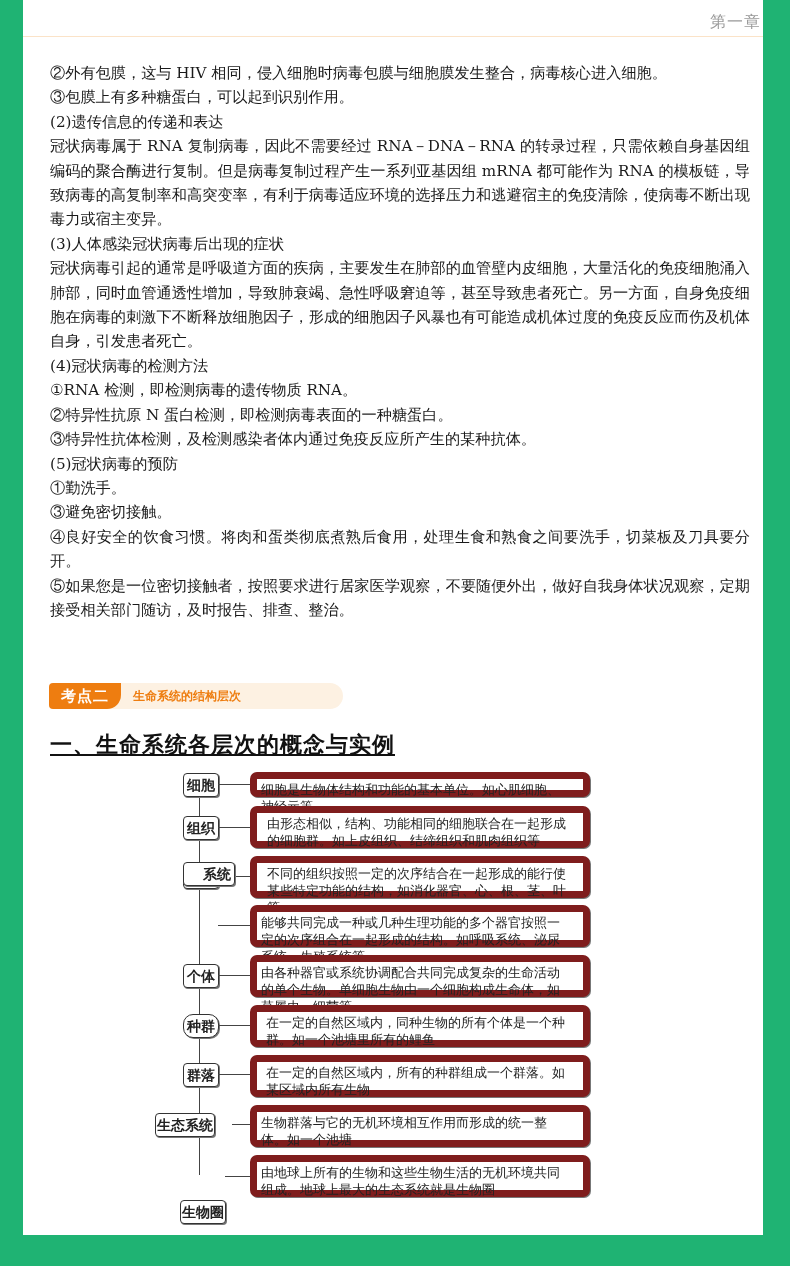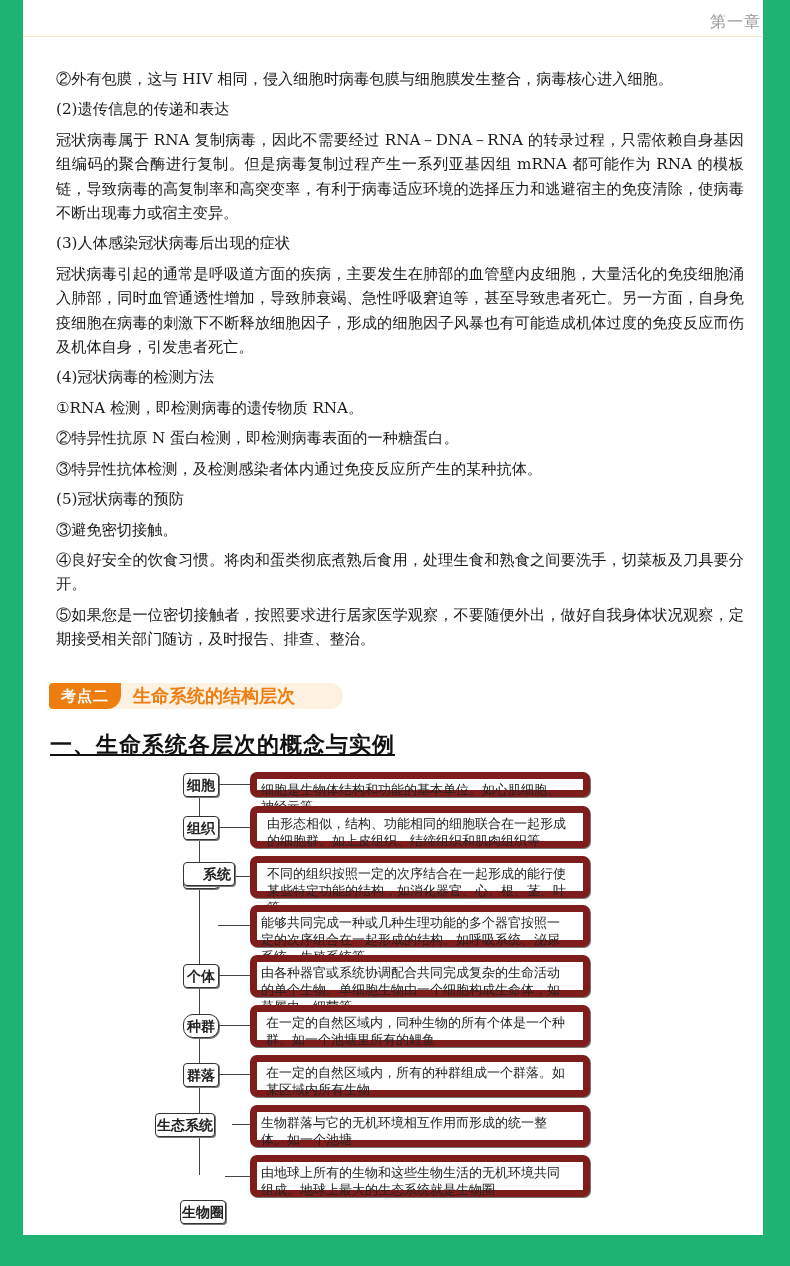--- a/index.html
+++ b/index.html
@@ -19,38 +19,38 @@
     font-size: 16px; color: #9a9a9a; letter-spacing: 1px;
   }
   .head-rule {
     position: absolute; left: 0; right: 0; top: 36px;
     height: 1px; background: #fbe3c8;
   }
   .body-text {
     position: absolute; left: 27px; top: 61px; width: 700px;
     font-size: 15.2px; line-height: 24.4px; color: #1a1a1a;
   }
-  .body-text p { margin: 6px; text-align: justify; text-align-last: left; }
+  .body-text p { margin: 0; text-align: justify; text-align-last: left; }
   .topic-banner {
     position: absolute; left: 26px; top: 683px;
     width: 294px; height: 26px;
     background: #fdf1e2; border-radius: 13px;
   }
   .topic-tag {
     position: absolute; left: 0; top: 0; height: 26px; width: 72px;
     background: #ee7d10; color: #fff;
     border-radius: 4px 0 14px 4px;
     font-family: "DejaVu Sans", sans-serif; font-weight: bold;
     font-size: 15px; line-height: 26px; text-align: center;
     letter-spacing: 1px;
   }
   .topic-title {
     position: absolute; left: 84px; top: 0;
     color: #ee7d10; font-family: "DejaVu Sans", sans-serif; font-weight: bold;
-    font-size: 18px; line-height: 26px;
+    font-size: 12px; line-height: 26px;
   }
   .section-heading {
     position: absolute; left: 27px; top: 730px;
     font-family: "DejaVu Sans", sans-serif; font-weight: bold;
     font-size: 22px; color: #111; letter-spacing: 1px; text-decoration: underline;
   }
   .diagram { position: absolute; left: 0; top: 0; }
   .spine {
     position: absolute; left: 176px; top: 795px; width: 1px; height: 380px;
     background: #444;
@@ -76,29 +76,31 @@
 </style>
 </head>
 <body>
 
 <div class="page">
   <div class="running-head">第一章</div>
   <div class="head-rule"></div>
 
   <div class="body-text">
     <p>②外有包膜，这与 HIV 相同，侵入细胞时病毒包膜与细胞膜发生整合，病毒核心进入细胞。</p>
+    <p>③包膜上有多种糖蛋白，可以起到识别作用。</p>
     <p>(2)遗传信息的传递和表达</p>
     <p>冠状病毒属于 RNA 复制病毒，因此不需要经过 RNA－DNA－RNA 的转录过程，只需依赖自身基因组编码的聚合酶进行复制。但是病毒复制过程产生一系列亚基因组 mRNA 都可能作为 RNA 的模板链，导致病毒的高复制率和高突变率，有利于病毒适应环境的选择压力和逃避宿主的免疫清除，使病毒不断出现毒力或宿主变异。</p>
     <p>(3)人体感染冠状病毒后出现的症状</p>
     <p>冠状病毒引起的通常是呼吸道方面的疾病，主要发生在肺部的血管壁内皮细胞，大量活化的免疫细胞涌入肺部，同时血管通透性增加，导致肺衰竭、急性呼吸窘迫等，甚至导致患者死亡。另一方面，自身免疫细胞在病毒的刺激下不断释放细胞因子，形成的细胞因子风暴也有可能造成机体过度的免疫反应而伤及机体自身，引发患者死亡。</p>
     <p>(4)冠状病毒的检测方法</p>
     <p>①RNA 检测，即检测病毒的遗传物质 RNA。</p>
     <p>②特异性抗原 N 蛋白检测，即检测病毒表面的一种糖蛋白。</p>
     <p>③特异性抗体检测，及检测感染者体内通过免疫反应所产生的某种抗体。</p>
     <p>(5)冠状病毒的预防</p>
+    <p>①勤洗手。</p>
     <p>③避免密切接触。</p>
     <p>④良好安全的饮食习惯。将肉和蛋类彻底煮熟后食用，处理生食和熟食之间要洗手，切菜板及刀具要分开。</p>
     <p>⑤如果您是一位密切接触者，按照要求进行居家医学观察，不要随便外出，做好自我身体状况观察，定期接受相关部门随访，及时报告、排查、整治。</p>
   </div>
 
   <div class="topic-banner">
     <div class="topic-tag">考点二</div>
     <div class="topic-title">生命系统的结构层次</div>
   </div>
 

